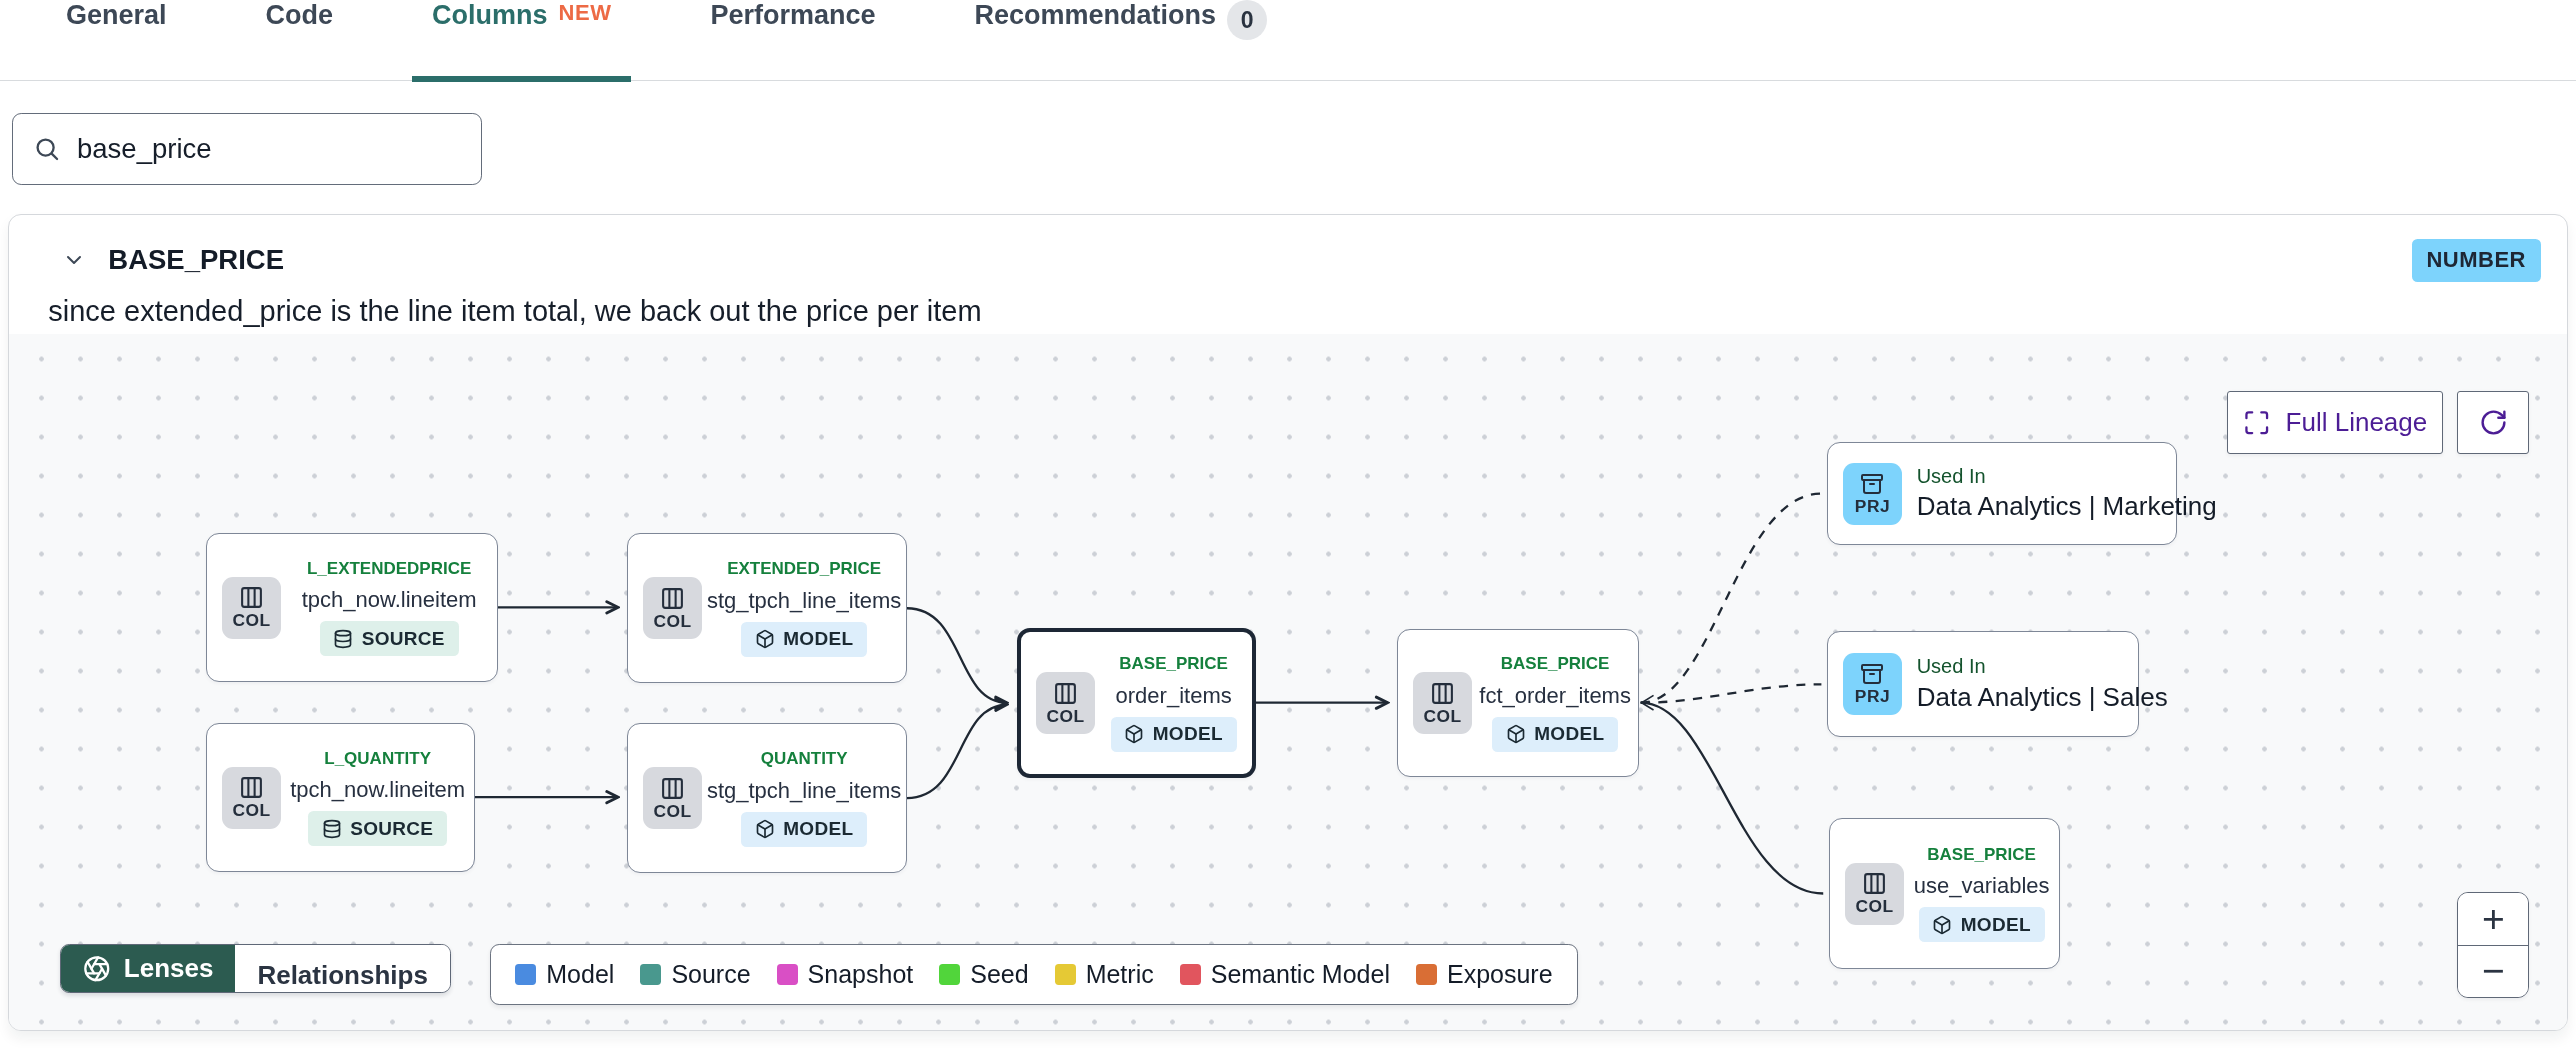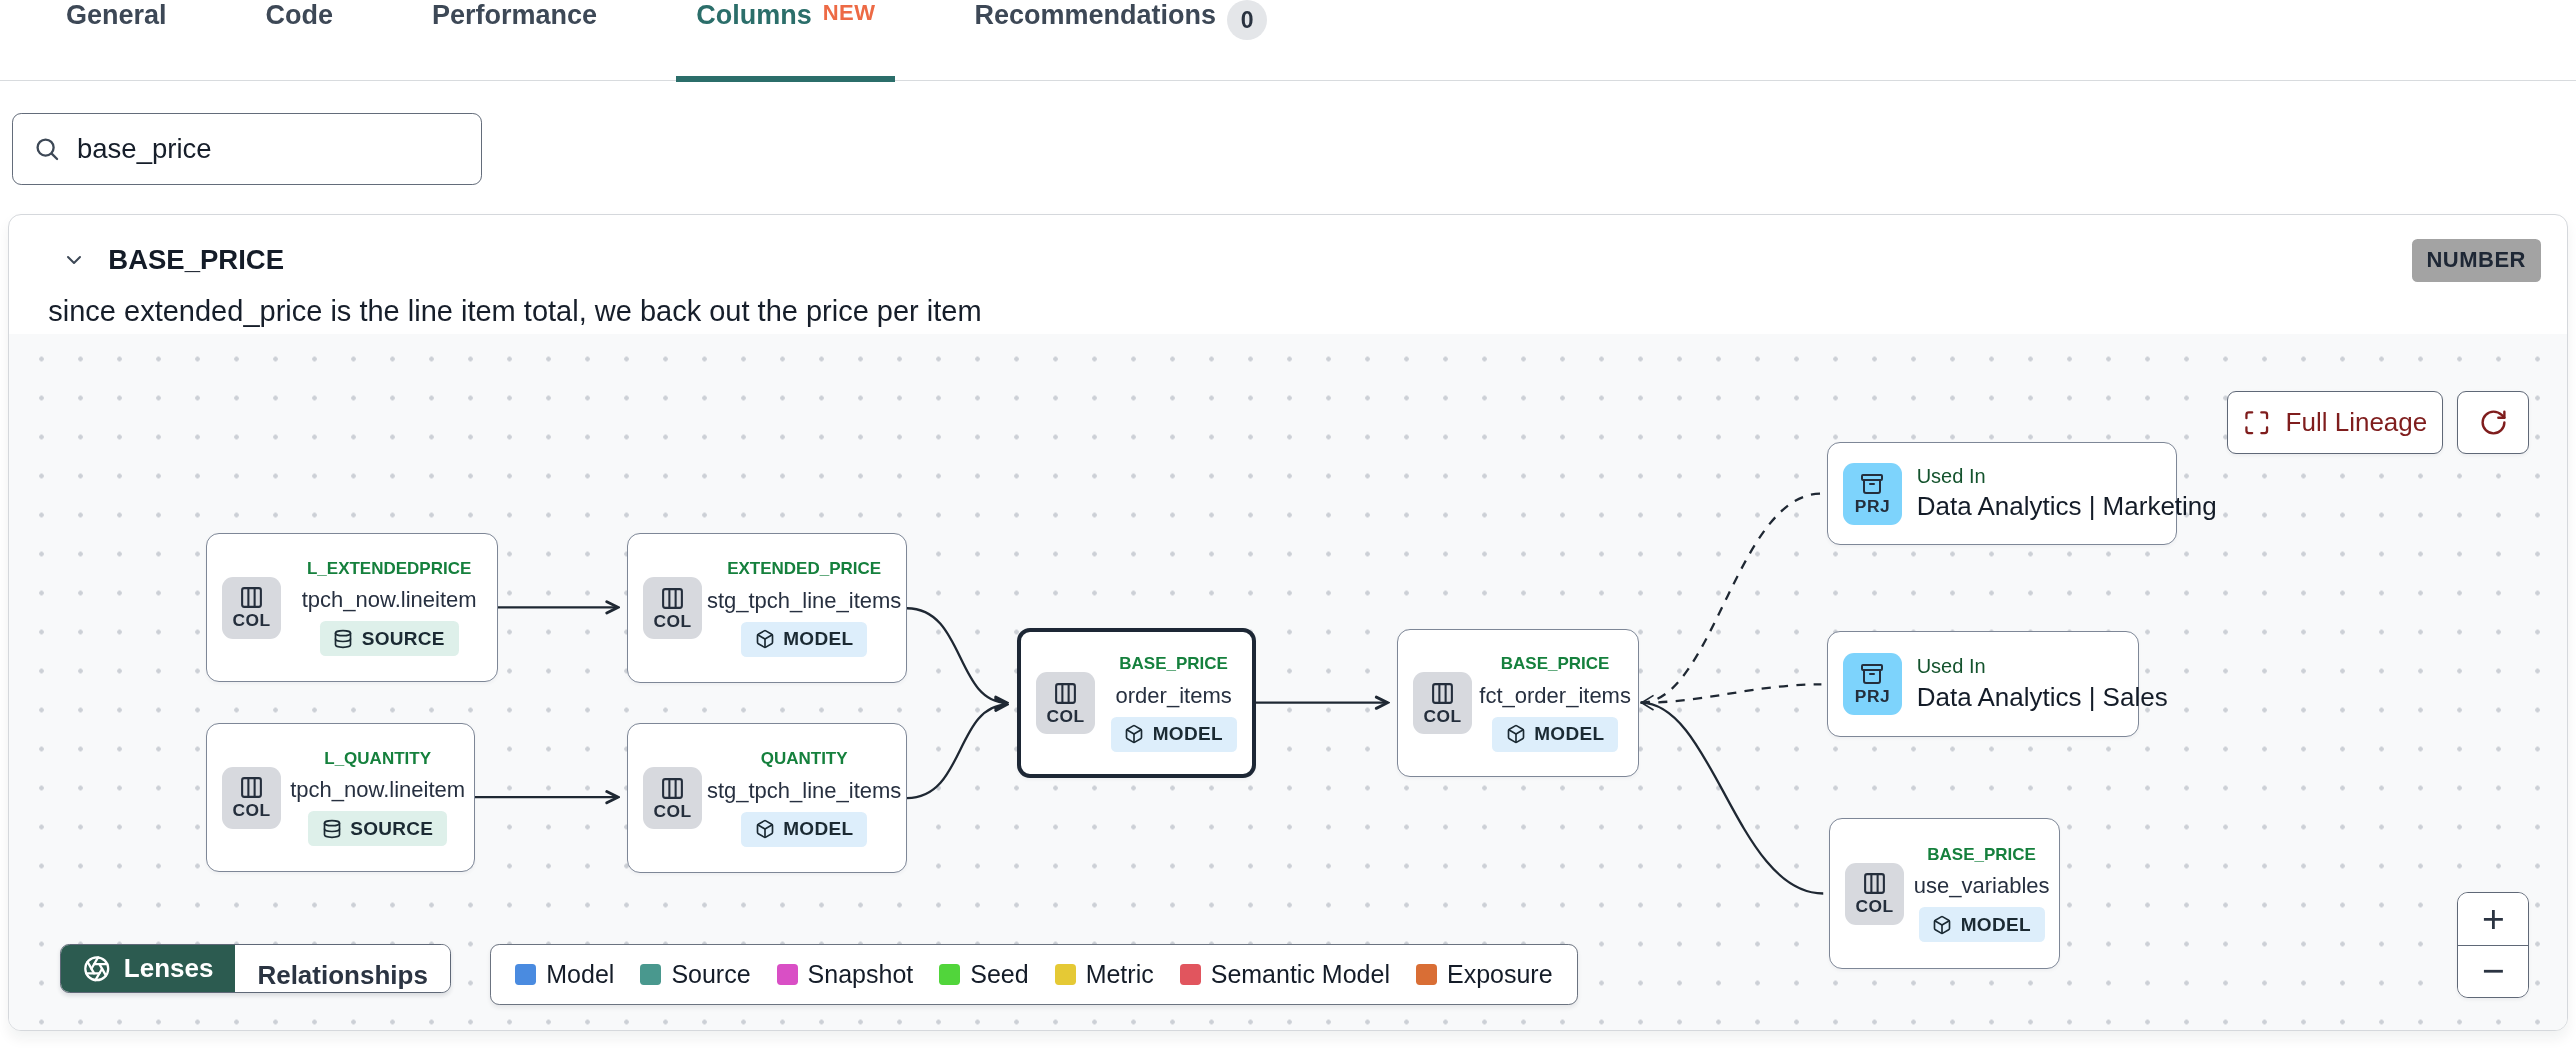--- a/index.html
+++ b/index.html
@@ -26,21 +26,21 @@
   .search-box svg { flex: 0 0 auto; color: #3d4856; }
   .search-text { font-size: 27.5px; color: #161e2a; }
 
   
   .card { position: relative; margin: 29px 8.3px 0 8.3px; height: 817px;
     border: 1.8px solid #d5d8dc; border-radius: 13px; background: #fff; overflow: hidden;
     box-shadow: 0 7.3px 13px rgba(20,28,40,.06); }
   .card-head { display: flex; align-items: center; gap: 22px; padding: 24px 26px 0 53px; }
   .chev { color: #3d4856; display: inline-flex; cursor: pointer; }
   .card-title { font-size: 27.5px; font-weight: 700; color: #141c28; }
-  .type-badge { margin-left: auto; background: #a3a3a3; color: #1e2735; font-size: 22px;
+  .type-badge { margin-left: auto; background: #7dd3fc; color: #1e2735; font-size: 22px;
     font-weight: 600; letter-spacing: 0.5px; padding: 8.3px 14.7px; border-radius: 5.5px; }
   .card-desc { padding: 13px 26px 0 39px; font-size: 29px; color: #161e2a; }
 
   
   .graph { position: absolute; left: 0; right: 0; top: 119px; bottom: 0;
     background-color: #f8f9fa;
     background-image: radial-gradient(circle, #ccd0d6 2px, transparent 2.6px);
     background-size: 39px 39px; background-position: 13px 5.5px; }
   .edges { position: absolute; inset: 0; }
 
@@ -61,22 +61,22 @@
   .node-sub { font-size: 22px; color: #273040; white-space: nowrap; }
   .node-badge { display: inline-flex; align-items: center; gap: 8.3px; border-radius: 5.5px;
     padding: 6.4px 13.8px; font-size: 19px; font-weight: 700; letter-spacing: 0.3px; color: #1b2a33; }
   .badge-source { background: #def0ea; }
   .badge-model { background: #ddeefb; }
   .usedin .node-body { align-items: flex-start; gap: 3.7px; }
   .eyebrow { font-size: 20px; color: #14532d; }
   .usedin-title { font-size: 26px; color: #141c28; white-space: nowrap; }
 
   
-  .ctl { position: absolute; background: #fff; border: 1.8px solid #5f6877; border-radius: 9px;
-    display: flex; align-items: center; justify-content: center; color: #7f1d1d;
+  .ctl { position: absolute; background: #fff; border: 1.8px solid #5f6877; border-radius: 3px;
+    display: flex; align-items: center; justify-content: center; color: #4c1d95;
     cursor: pointer; box-shadow: 0 1.8px 3.7px rgba(20,28,40,.05); }
   .full-lineage { left: 2218px; top: 57px; width: 216px; height: 63px; gap: 14.7px;
     font-size: 26px; font-weight: 500; }
   .refresh { left: 2448px; top: 57px; width: 72px; height: 63px; }
   .zoomctl { position: absolute; left: 2448px; top: 558px; width: 72px; height: 106px;
     background: #fff; border: 1.8px solid #5f6877; border-radius: 11px; display: flex;
     flex-direction: column; overflow: hidden; box-shadow: 0 1.8px 3.7px rgba(20,28,40,.05); }
   .zoombtn { flex: 1; display: flex; align-items: center; justify-content: center;
     font-size: 39px; font-weight: 400; color: #2b3442; cursor: pointer; background: #fff; }
   .zoombtn:first-child { border-bottom: 1.8px solid #5f6877; }
@@ -100,27 +100,27 @@
 </head>
 <body>
 
 <header class="tabbar">
   <div class="tab">
       <span>General</span>
     </div>
   <div class="tab">
       <span>Code</span>
     </div>
-  <div class="tab">
-      <span>Performance</span>
-    </div>
   <div class="tab active">
     <span>Columns</span>
     <span class="new-badge">NEW</span>
   </div>
+  <div class="tab">
+      <span>Performance</span>
+    </div>
   <div class="tab">
     <span>Recommendations</span>
     <span class="count-badge">0</span>
   </div>
 </header>
 
 <div class="search-row">
   <div class="search-box">
     <svg class="ic" width="27.5" height="27.5" viewBox="0 0 24 24">
         <circle cx="11" cy="11" r="7"></circle>

